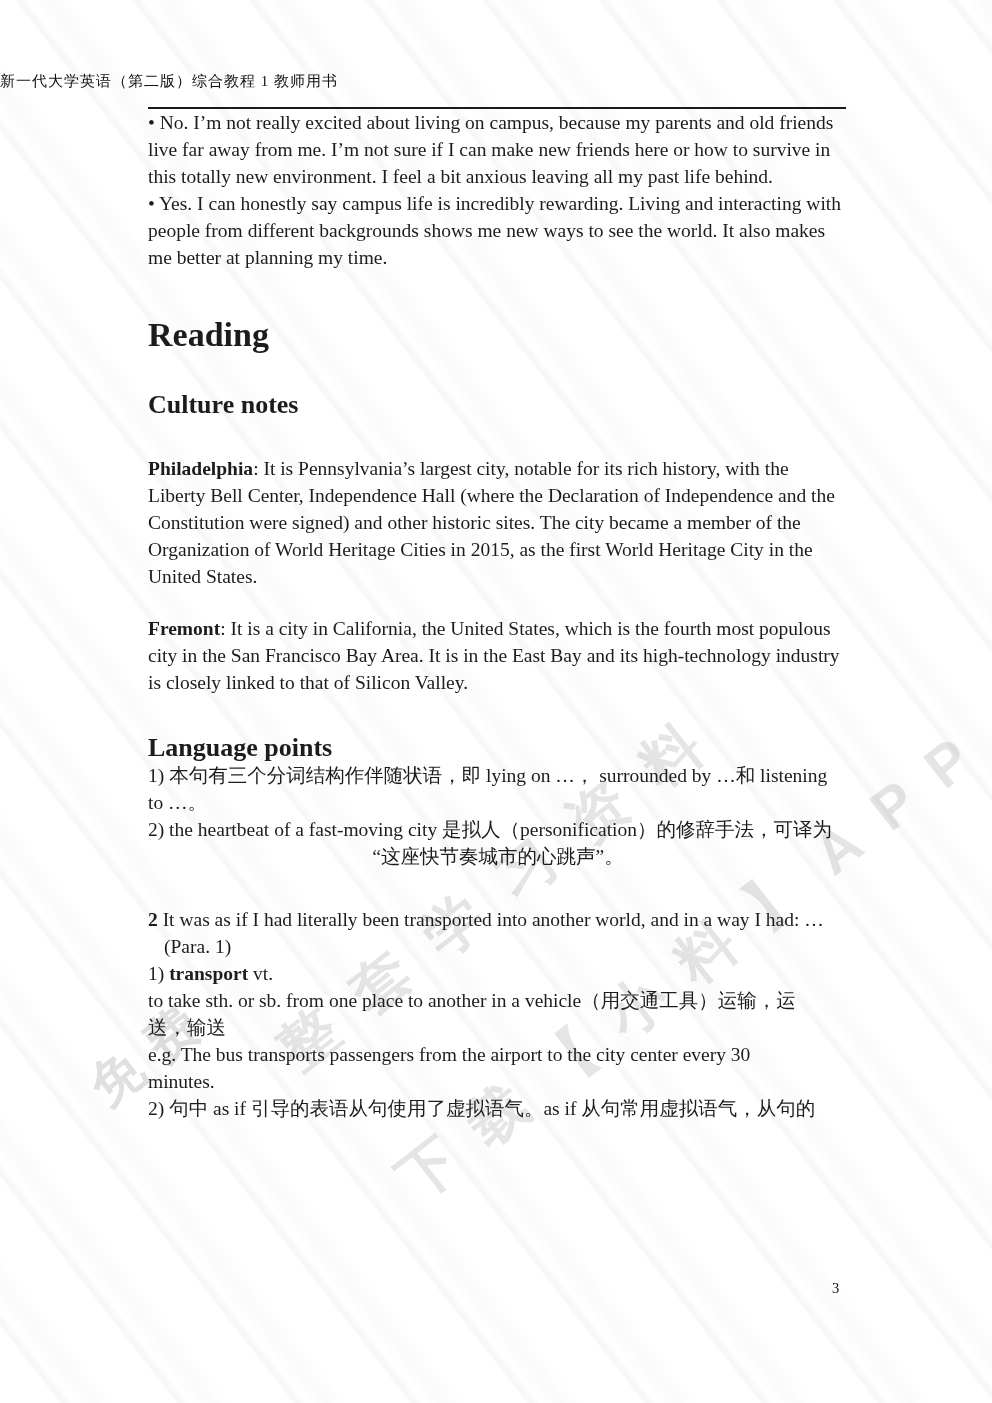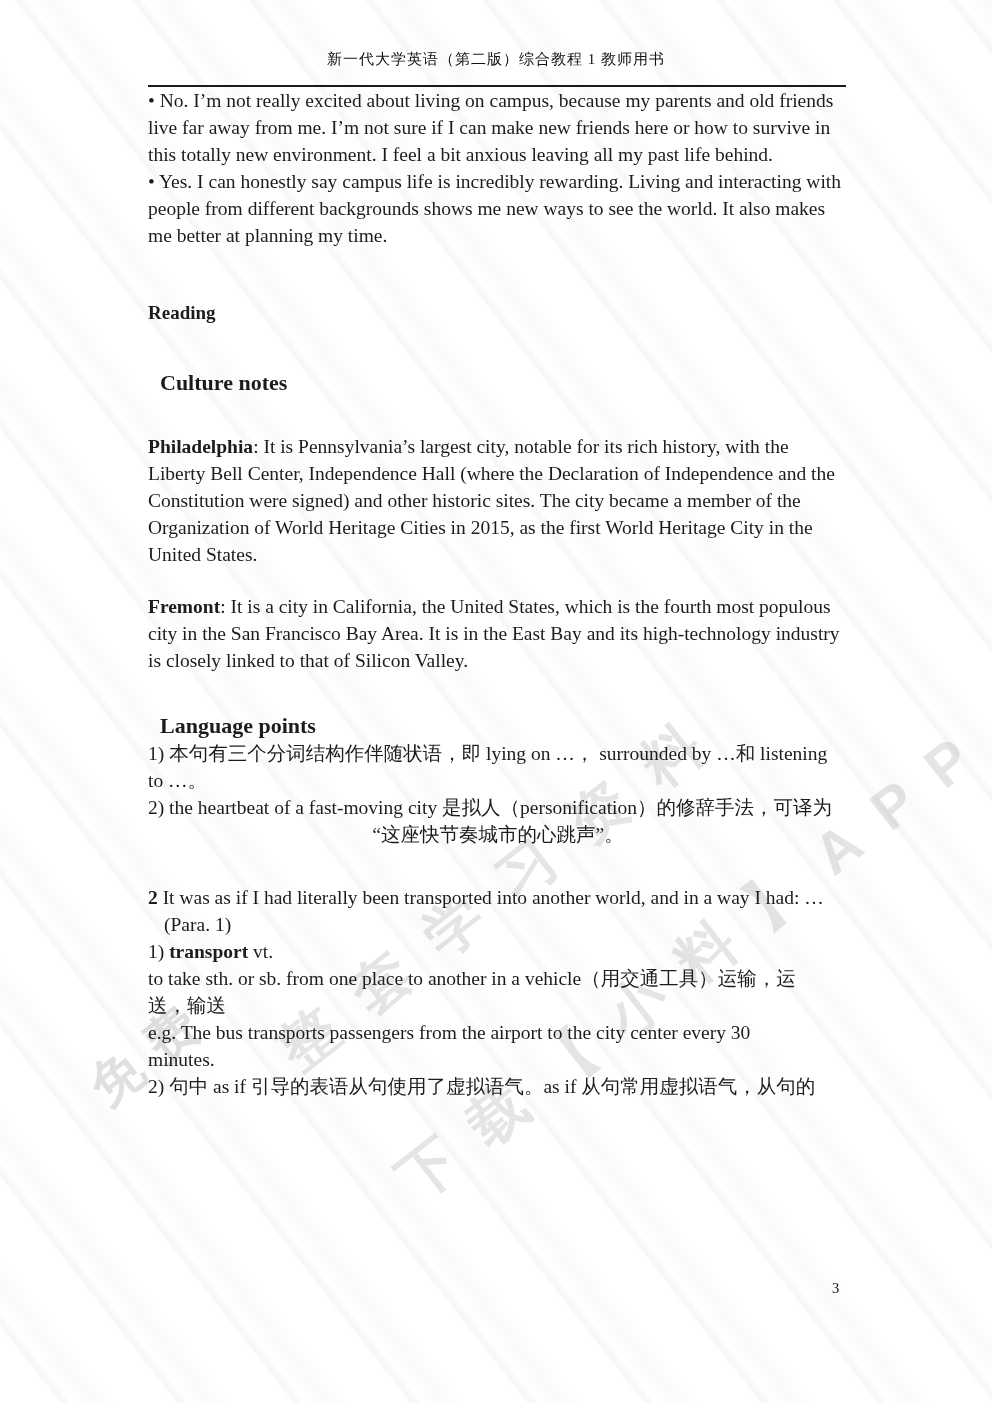--- a/index.html
+++ b/index.html
@@ -31,21 +31,21 @@
     font-family:"Liberation Sans","DejaVu Sans",sans-serif;
     font-weight:bold;
     color:rgba(0,0,0,0.10);
     white-space:nowrap;
     transform:rotate(-38deg);
     transform-origin:left bottom;
   }
   .wm1{left:310px;top:1010px;font-size:58px;letter-spacing:34px;}
   .wm2{left:430px;top:1140px;font-size:58px;letter-spacing:30px;}
   .wm3{left:118px;top:1052px;font-size:52px;letter-spacing:18px;color:rgba(0,0,0,0.12);}
-  .header{position:relative;z-index:1;padding-top:50px;text-align:center;}
+  .header{position:relative;z-index:1;padding-top:72px;text-align:left;}
   .header-title{
     font-size:15px;
     color:#111;
     letter-spacing:1px;
   }
   .rule{
     position:relative;z-index:1;
     margin:16px auto 0 148px;
     width:698px;height:0;
     border-top:2px solid #1a1a1a;
@@ -55,27 +55,27 @@
     margin-left:148px;
     width:700px;
     font-size:19.5px;
     line-height:27px;
   }
   .content p{margin:0;}
   .body{ text-align:left; }
   .first-block{margin-top:12px;}
   h1.reading{
     margin:46px 0 0 0;
-    font-size:19px;
+    font-size:34px;
     line-height:36px;
     font-weight:bold;
   }
   h2.subhead{
-    margin:38px 0 0 12px;
-    font-size:22px;
+    margin:38px 0 0 0;
+    font-size:26px;
     line-height:28px;
     font-weight:bold;
   }
   .para-gap{margin-top:25px !important;}
   .big-gap{margin-top:36px !important;}
   .small-gap{margin-top:20px !important;}
   .hang-sub{padding-left:30px;text-indent:-30px;} 
   .hang-num{padding-left:16px;text-indent:-16px;}
   .indent1{margin-left:28px;}
   .indent2{margin-left:44px;}

